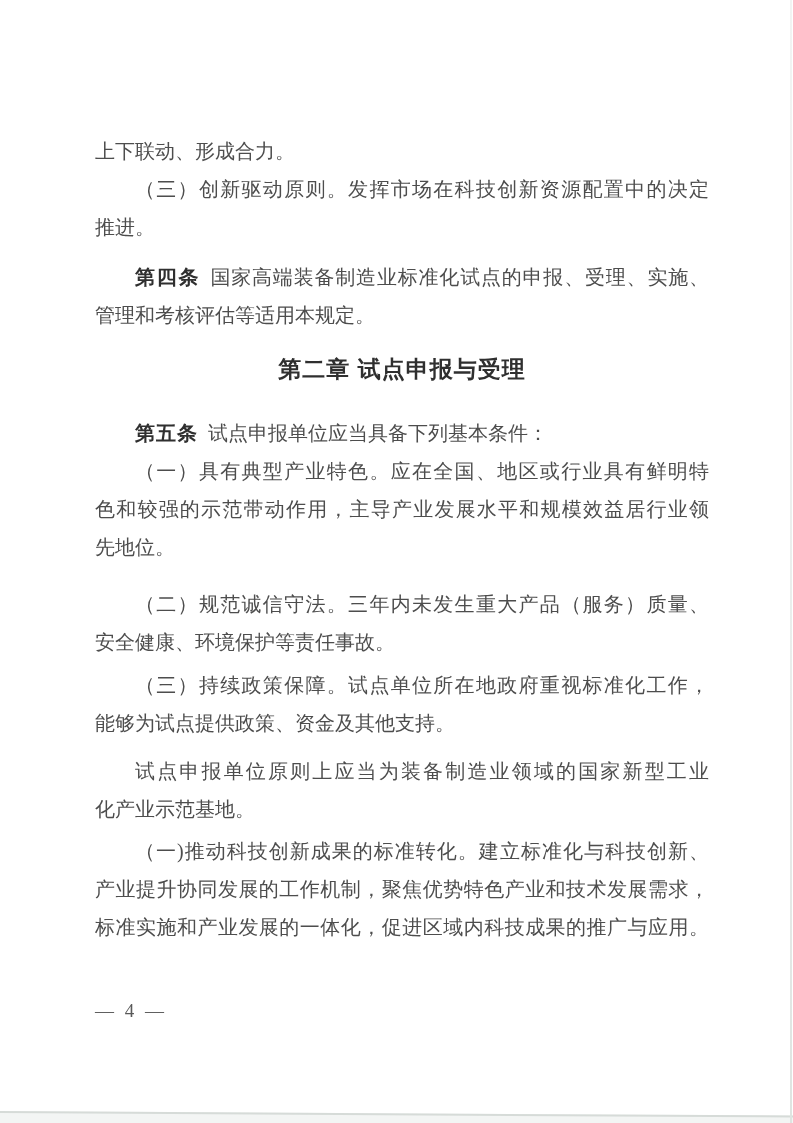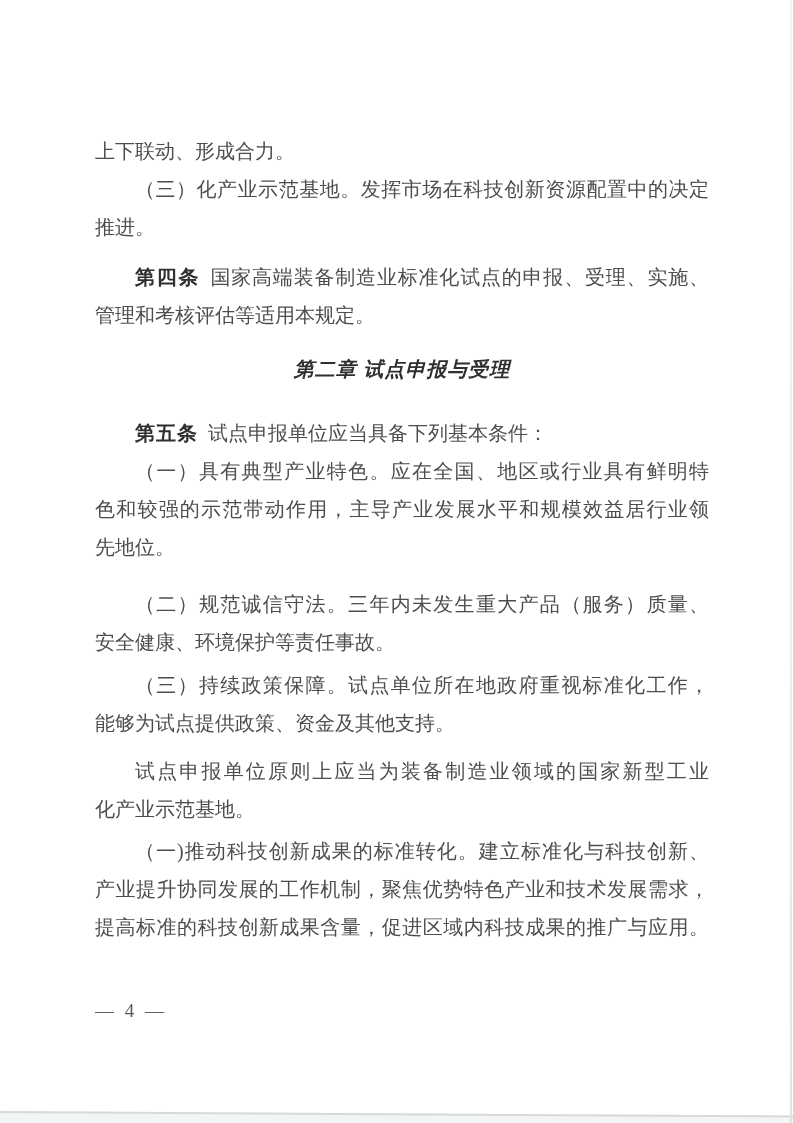--- a/index.html
+++ b/index.html
@@ -37,27 +37,26 @@
   .term {
     font-family: "Liberation Sans", sans-serif;
     font-weight: bold;
     color: var(--bold-text, #2f2f2f);
     margin-right: 0.5em;
     letter-spacing: 1px;
   }
   .chapter {
     font-family: "Liberation Sans", sans-serif;
     font-weight: bold;
-    font-size: 20px;
+    font-size: 23px;
     line-height: 38px;
     color: var(--bold-text, #2f2f2f);
     text-align: center;
     margin: 16px 0 26px 0;
     letter-spacing: 1px;
-    font-style: italic;
   }
   .page-number {
     position: absolute;
     left: 95px;
     top: 1000px;
     font-size: 19px;
     line-height: 22px;
     color: #595959;
     letter-spacing: 3px;
     font-family: "Liberation Serif", serif;
@@ -85,21 +84,21 @@
 </style>
 </head>
 <body>
 
 <main>
   <div id="doc-body">
       <div class="para">
         <div class="line">上下联动、形成合力。</div>
       </div>
       <div class="para">
-        <div class="line j ind">（三）化产业示范基地。发挥市场在科技创新资源配置中的决定</div>
+        <div class="line j ind">（三）创新驱动原则。发挥市场在科技创新资源配置中的决定</div>
         <div class="line">推进。</div>
       </div>
       <div class="para" style="margin-top: 12px;">
         <div class="line j ind"><b class="term">第四条</b><span>国家高端装备制造业标准化试点的申报、受理、实施、</span></div>
         <div class="line">管理和考核评估等适用本规定。</div>
       </div>
       <h2 class="chapter">第二章 试点申报与受理</h2>
       <div class="para">
         <div class="line ind"><b class="term">第五条</b><span>试点申报单位应当具备下列基本条件：</span></div>
       </div>
@@ -116,19 +115,19 @@
         <div class="line j ind">（三）持续政策保障。试点单位所在地政府重视标准化工作，</div>
         <div class="line">能够为试点提供政策、资金及其他支持。</div>
       </div>
       <div class="para" style="margin-top: 10px;">
         <div class="line j ind">试点申报单位原则上应当为装备制造业领域的国家新型工业</div>
         <div class="line">化产业示范基地。</div>
       </div>
       <div class="para" style="margin-top: 4px;">
         <div class="line j ind">（一)推动科技创新成果的标准转化。建立标准化与科技创新、</div>
         <div class="line j">产业提升协同发展的工作机制，聚焦优势特色产业和技术发展需求，</div>
-        <div class="line j">提高标准的科技创新成果含量，促进区域内科技成果的推广与应用。</div>
+        <div class="line j">标准实施和产业发展的一体化，促进区域内科技成果的推广与应用。</div>
       </div>
     </div>
   <div class="page-number">— 4 —</div>
   <div class="scan-edge-bottom"></div>
   <div class="scan-edge-right"></div>
 </main>
 
 </body></html>

